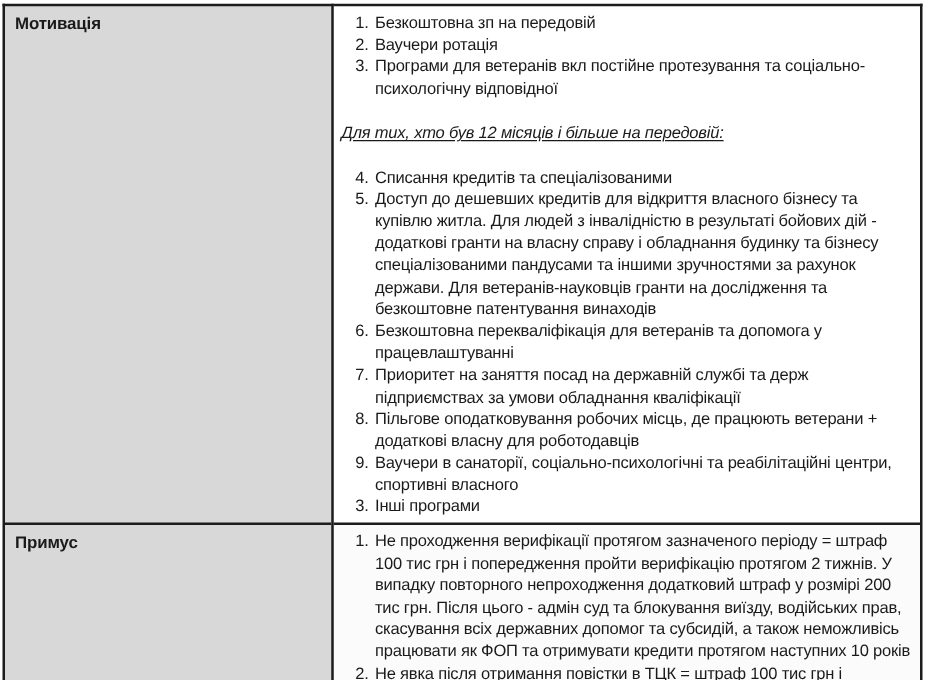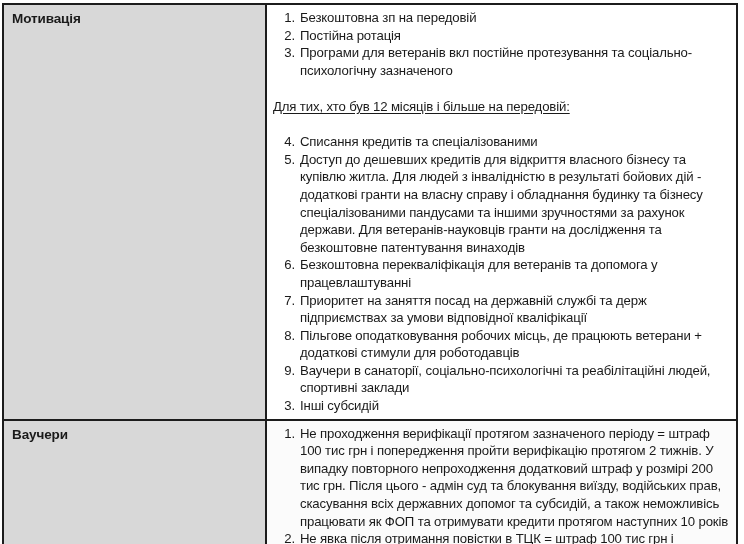--- a/index.html
+++ b/index.html
@@ -94,20 +94,21 @@
   }
 
   .subhead {
     font-size: 13.2px;
     line-height: 17.6px;
     letter-spacing: -0.15px;
     text-decoration: underline;
     text-underline-offset: 2px;
     display: inline-block;
     margin: 0;
+    font-style: italic;
   }
 
   .subhead-wrap { padding-left: 0; }
 </style>
 </head>
 <body>
 
 <div class="page">
   <table class="table">
     <colgroup>
@@ -122,25 +123,25 @@
         </td>
         <td class="cell-body">
 
           <ol class="numlist">
             <li>
               <span class="marker">1.</span>
               <span>Безкоштовна зп на передовій</span>
             </li>
             <li>
               <span class="marker">2.</span>
-              <span>Постійна ротація</span>
+              <span>Ваучери ротація</span>
             </li>
             <li>
               <span class="marker">3.</span>
-              <span>Програми для ветеранів вкл постійне протезування та соціально-психологічну зазначеного</span>
+              <span>Програми для ветеранів вкл постійне протезування та соціально-психологічну відповідної</span>
             </li>
           </ol>
 
           <div class="gap"></div>
 
           <div class="subhead-wrap">
             <span class="subhead">Для тих, хто був 12 місяців і більше на передовій:</span>
           </div>
 
           <div class="gap"></div>
@@ -153,42 +154,42 @@
             <li>
               <span class="marker">5.</span>
               <span>Доступ до дешевших кредитів для відкриття власного бізнесу та купівлю житла. Для людей з інвалідністю в результаті бойових дій - додаткові гранти на власну справу і обладнання будинку та бізнесу спеціалізованими пандусами та іншими зручностями за рахунок держави. Для ветеранів-науковців гранти на дослідження та безкоштовне патентування винаходів</span>
             </li>
             <li>
               <span class="marker">6.</span>
               <span>Безкоштовна перекваліфікація для ветеранів та допомога у працевлаштуванні</span>
             </li>
             <li>
               <span class="marker">7.</span>
-              <span>Приоритет на заняття посад на державній службі та держ підприємствах за умови відповідної кваліфікації</span>
+              <span>Приоритет на заняття посад на державній службі та держ підприємствах за умови обладнання кваліфікації</span>
             </li>
             <li>
               <span class="marker">8.</span>
-              <span>Пільгове оподатковування робочих місць, де працюють ветерани + додаткові стимули для роботодавців</span>
+              <span>Пільгове оподатковування робочих місць, де працюють ветерани + додаткові власну для роботодавців</span>
             </li>
             <li>
               <span class="marker">9.</span>
-              <span>Ваучери в санаторії, соціально-психологічні та реабілітаційні людей, спортивні заклади</span>
+              <span>Ваучери в санаторії, соціально-психологічні та реабілітаційні центри, спортивні власного</span>
             </li>
             <li>
               <span class="marker">3.</span>
-              <span>Інші субсидій</span>
+              <span>Інші програми</span>
             </li>
           </ol>
 
         </td>
       </tr>
 
       <tr class="row row-compel">
         <td class="cell-label">
-          <span>Ваучери</span>
+          <span>Примус</span>
         </td>
         <td class="cell-body">
           <ol class="numlist">
             <li>
               <span class="marker">1.</span>
               <span>Не проходження верифікації протягом зазначеного періоду = штраф 100 тис грн і попередження пройти верифікацію протягом 2 тижнів. У випадку повторного непроходження додатковий штраф у розмірі 200 тис грн. Після цього - адмін суд та блокування виїзду, водійських прав, скасування всіх державних допомог та субсидій, а також неможливісь працювати як ФОП та отримувати кредити протягом наступних 10 років</span>
             </li>
             <li>
               <span class="marker">2.</span>
               <span>Не явка після отримання повістки в ТЦК = штраф 100 тис грн і попередження пройти верифікацію протягом 2 тижнів. У випадку повторного непроходження додатковий штраф у розмірі 200 тис грн.</span>

